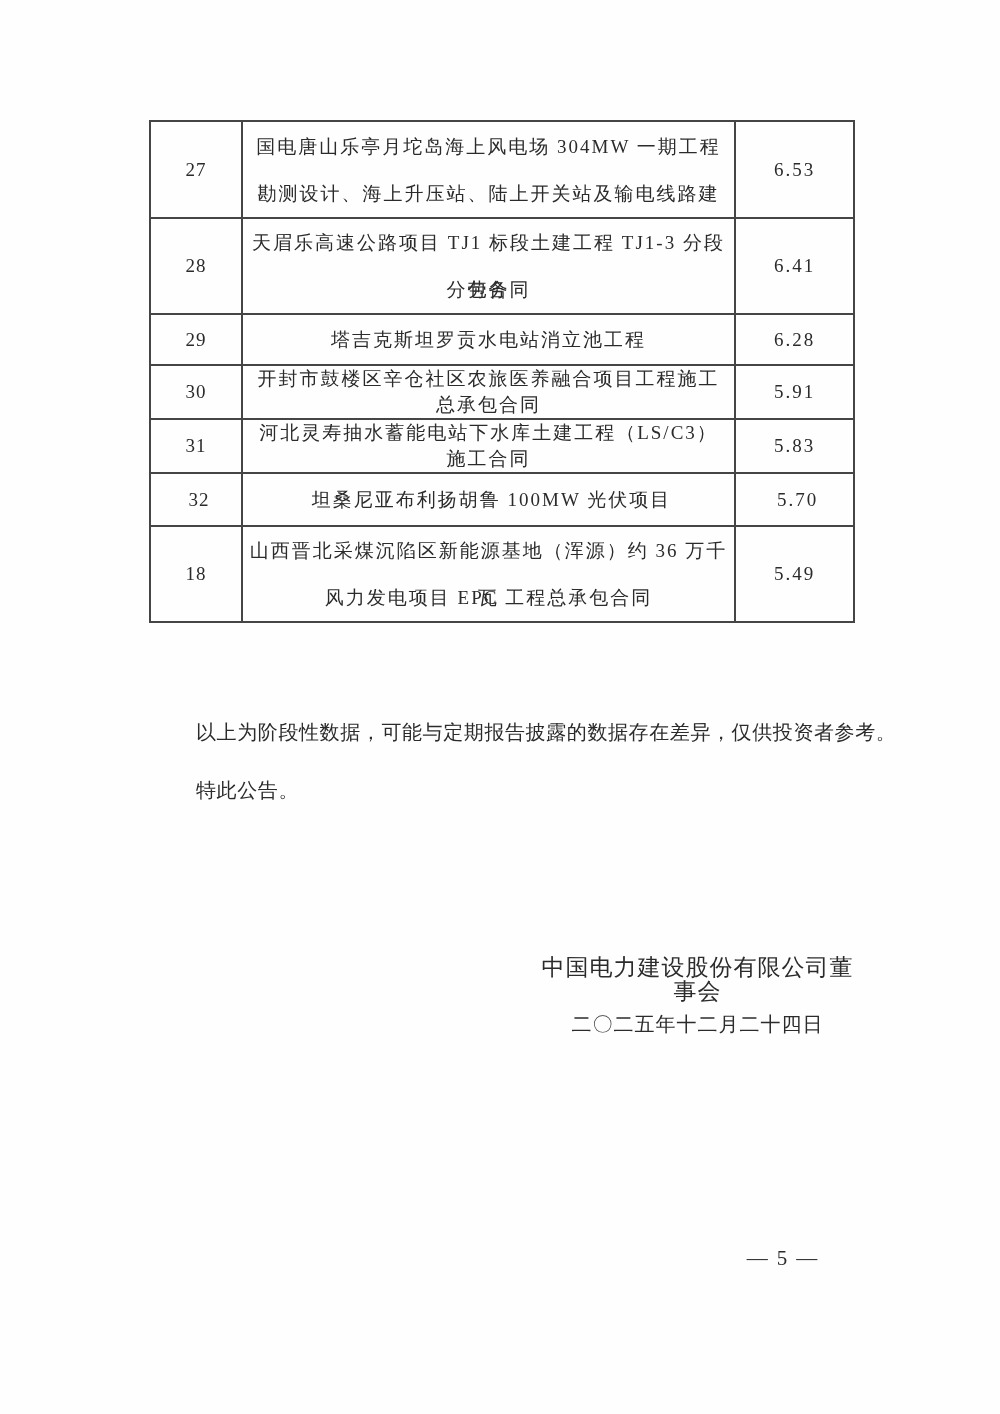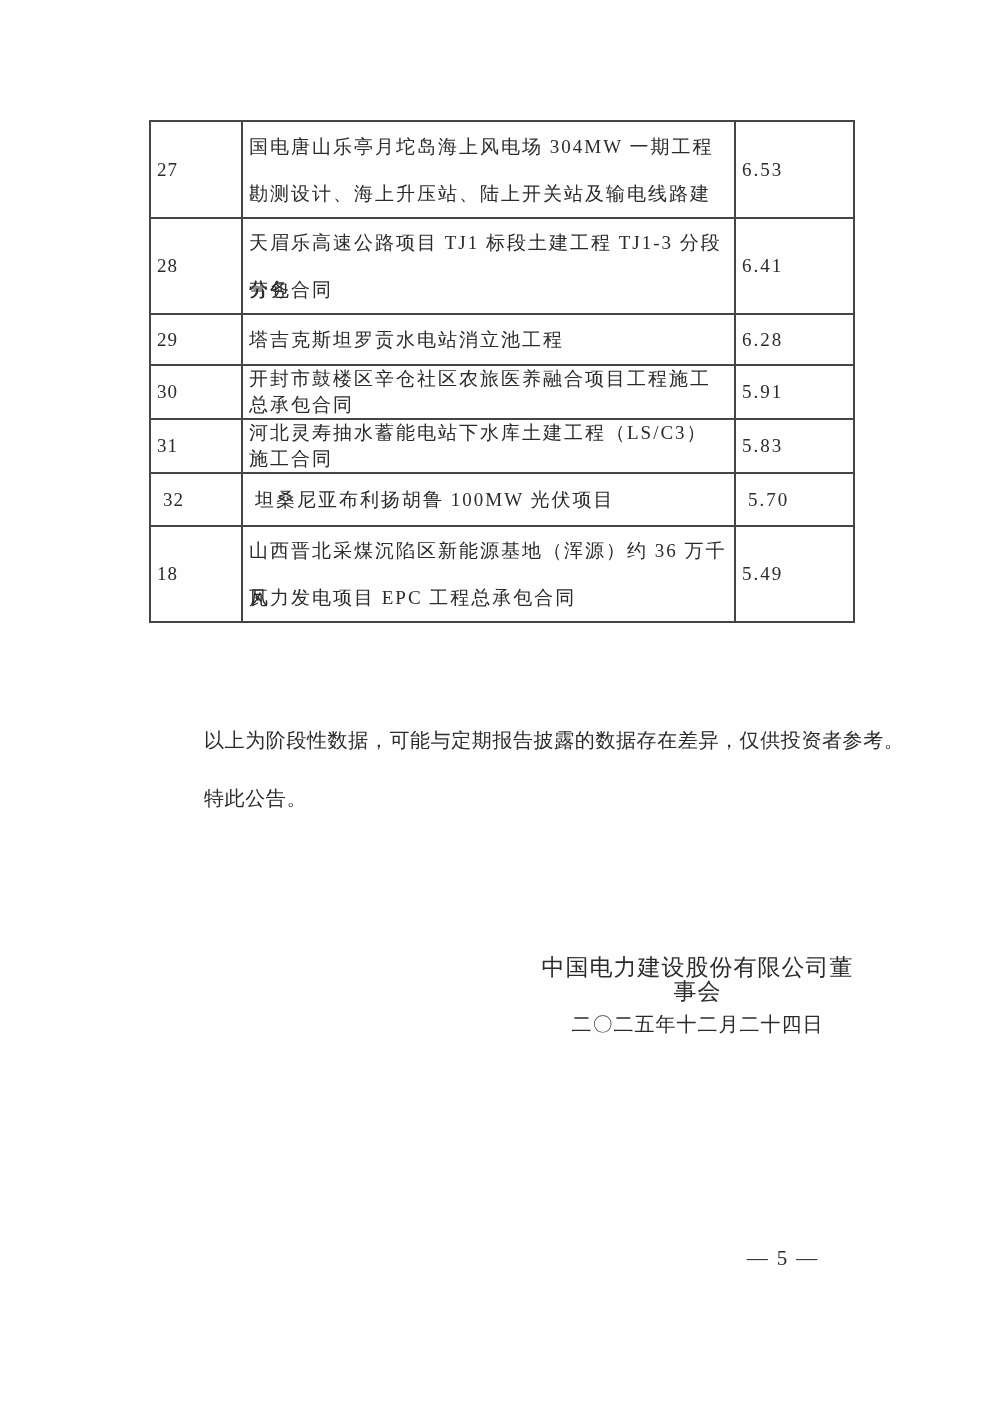--- a/index.html
+++ b/index.html
@@ -17,20 +17,21 @@
   .contracts-table {
     position: absolute;
     left: 149px;
     top: 120px;
     width: 704px;
     border-collapse: collapse;
     table-layout: fixed;
   }
   .contracts-table td {
     border: 2px solid #454545;
+    text-align: center;
     vertical-align: middle;
     font-size: 19px;
     padding: 0 6px;
     overflow: hidden;
   }
   .col-no  { width: 92px; }
   .col-name{ width: 493px; }
   .col-val { width: 119px; }
 
   .c-no  { letter-spacing: 1px; }
@@ -44,21 +45,21 @@
   tr.h-short3 td { height: 51px; padding-left: 12px; }
 
   .c-name .line       { line-height: 26px; }
   .c-name .line.tall  { height: 47px; line-height: 47px; }
 
   
   .disclaimer, .announce {
     position: absolute;
     left: 150px;
     width: 718px;
-    margin: 16px;
+    margin: 8px;
     font-size: 20px;
     letter-spacing: 0.6px;
     line-height: 28px;
     text-indent: 38px;
     white-space: nowrap;
   }
   .disclaimer { top: 710px; }
   .announce   { top: 768px; }
 
   

